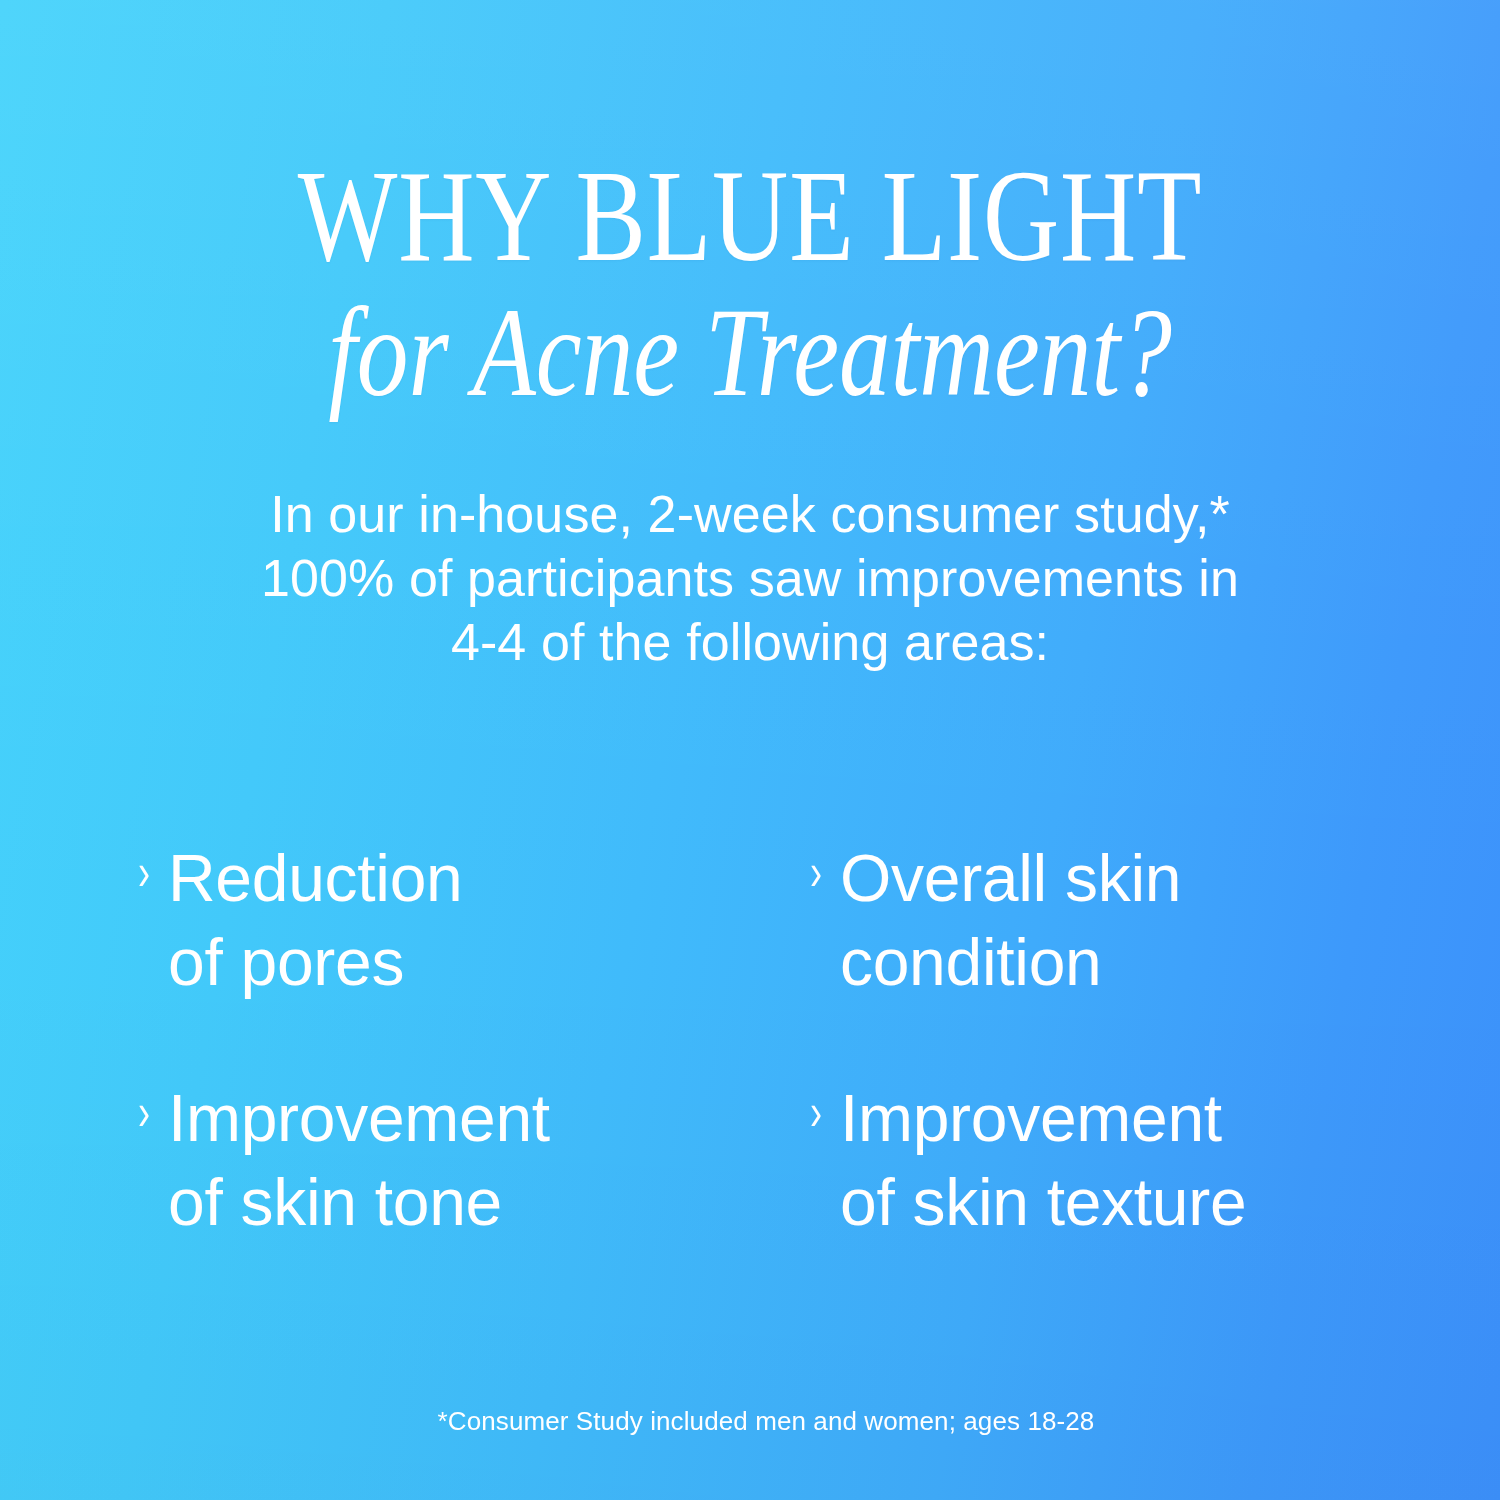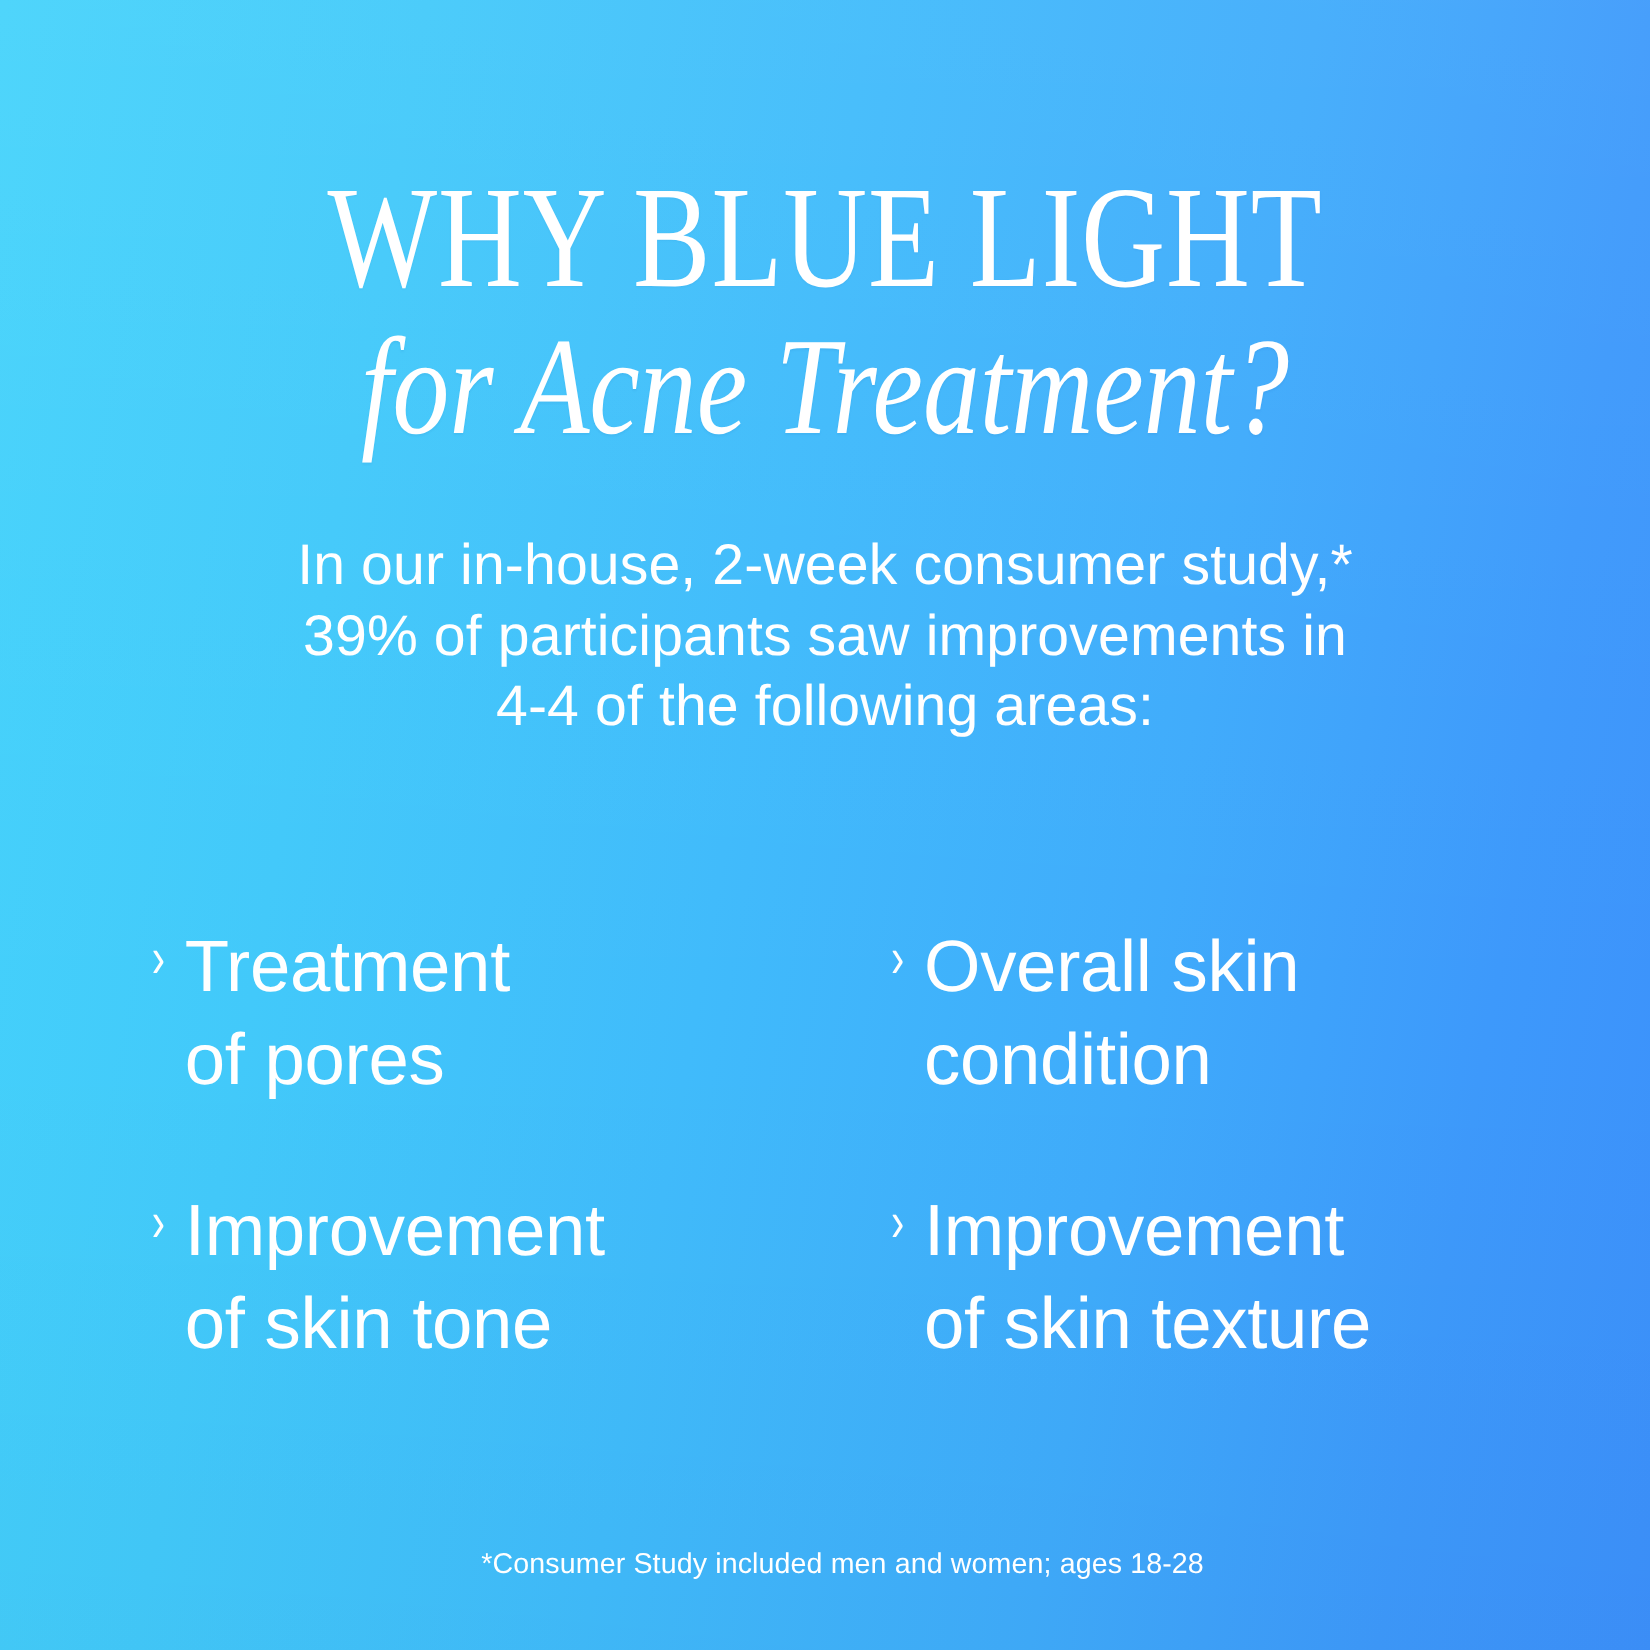--- a/index.html
+++ b/index.html
@@ -175,29 +175,29 @@
 
   <div class="content">
 
     <div class="headline">
       <span class="headline-main">WHY BLUE LIGHT</span>
       <span class="headline-sub">for Acne Treatment?</span>
     </div>
 
     <div class="intro">
       <span class="intro-line">In our in-house, 2-week consumer study,*</span>
-      <span class="intro-line">39% of participants saw improvements in</span>
+      <span class="intro-line">100% of participants saw improvements in</span>
       <span class="intro-line">4-4 of the following areas:</span>
     </div>
 
     <div class="benefits">
 
       <div class="benefit">
         <span class="benefit-chevron">›</span>
-        <span class="benefit-label">Treatment
+        <span class="benefit-label">Reduction
 of pores</span>
       </div>
 
       <div class="benefit">
         <span class="benefit-chevron">›</span>
         <span class="benefit-label">Overall skin
 condition</span>
       </div>
 
       <div class="benefit">

